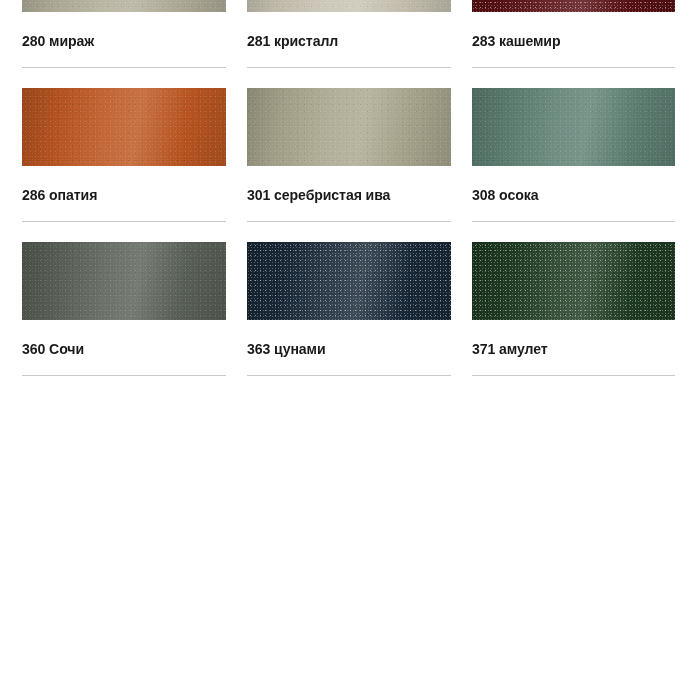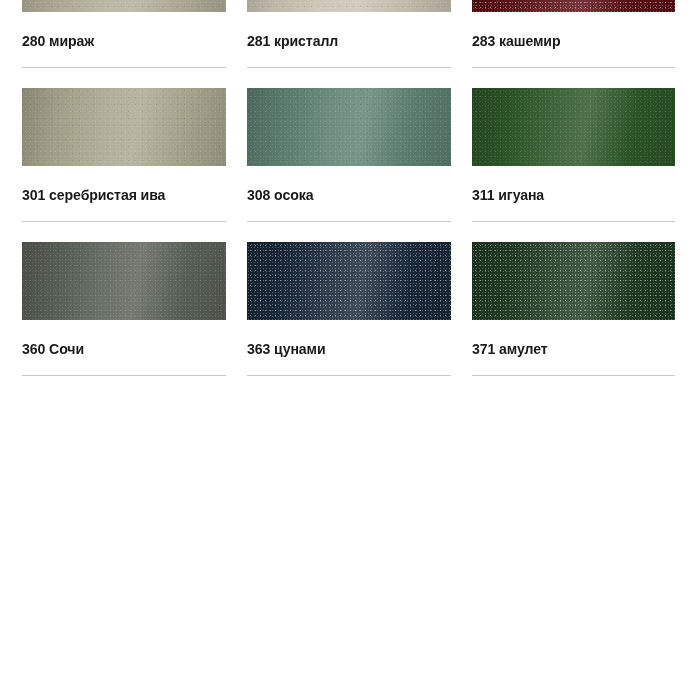--- a/index.html
+++ b/index.html
@@ -119,41 +119,41 @@
       </div>
       <div class="swatch-card">
         <div class="swatch-chip metallic" style="background-color: rgb(89, 16, 20);">
           <div class="sheen"></div>
           <div class="speckle"></div>
         </div>
         <div class="swatch-label">283 кашемир</div>
         <div class="swatch-divider"></div>
       </div>
       <div class="swatch-card">
+        <div class="swatch-chip flat" style="background-color: rgb(189, 86, 32);">
+          <div class="sheen"></div>
+          <div class="speckle"></div>
+        </div>
+        <div class="swatch-label">286 опатия</div>
+        <div class="swatch-divider"></div>
+      </div>
+      <div class="swatch-card">
         <div class="swatch-chip flat" style="background-color: rgb(169, 167, 142);">
           <div class="sheen"></div>
           <div class="speckle"></div>
         </div>
         <div class="swatch-label">301 серебристая ива</div>
         <div class="swatch-divider"></div>
       </div>
       <div class="swatch-card">
         <div class="swatch-chip flat" style="background-color: rgb(94, 128, 115);">
           <div class="sheen"></div>
           <div class="speckle"></div>
         </div>
         <div class="swatch-label">308 осока</div>
-        <div class="swatch-divider"></div>
-      </div>
-      <div class="swatch-card">
-        <div class="swatch-chip flat" style="background-color: rgb(44, 85, 39);">
-          <div class="sheen"></div>
-          <div class="speckle"></div>
-        </div>
-        <div class="swatch-label">311 игуана</div>
         <div class="swatch-divider"></div>
       </div>
       <div class="swatch-card">
         <div class="swatch-chip flat" style="background-color: rgb(90, 97, 88);">
           <div class="sheen"></div>
           <div class="speckle"></div>
         </div>
         <div class="swatch-label">360 Сочи</div>
         <div class="swatch-divider"></div>
       </div>

